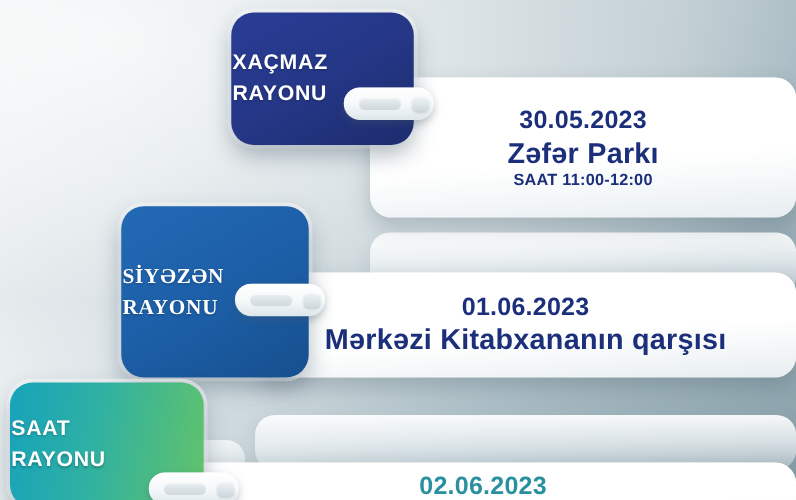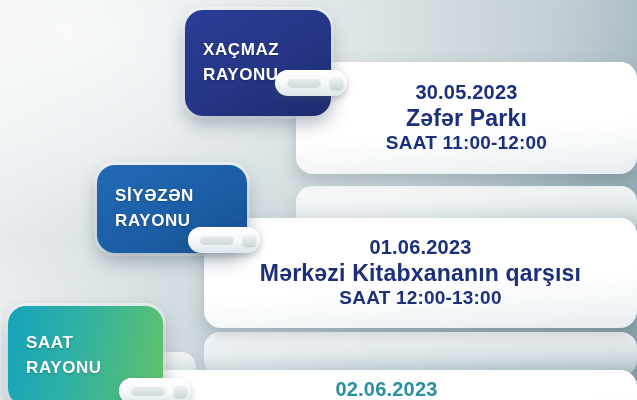--- a/index.html
+++ b/index.html
@@ -26,29 +26,29 @@
 
   
   .card{position:absolute;border-radius:17px;
       background:linear-gradient(176deg,#ffffff 0%,#ffffff 58%,#f4f7f8 78%,#e6edf0 100%);
       box-shadow:0 7px 16px rgba(78,98,110,.30), 0 1px 0 rgba(255,255,255,.9) inset;
       display:flex;flex-direction:column;align-items:center;justify-content:center;
       text-align:center;}
   .card .ln{font-weight:bold;letter-spacing:.2px;line-height:1.18;white-space:nowrap;}
   .card .ln.date{font-size:20px;}
   .card .ln.place{font-size:23px;}
-  .card .ln.time{font-size:19px;}
+  .card .ln.time{font-size:13px;}
   .navy-text{color:#1b2f7a;}
   .teal-text{color:#2a8f9e;}
 
   
   .tag{position:absolute;border-radius:18px;
       box-shadow:0 8px 18px rgba(55,75,95,.38), 0 0 0 3px rgba(255,255,255,.55);
       display:flex;flex-direction:column;justify-content:center;
-      padding-left:18px;box-sizing:border-box;}
+      padding-left:1px;box-sizing:border-box;}
   .tag span{color:#ffffff;font-weight:bold;font-size:17px;letter-spacing:.6px;
       line-height:1.45;text-shadow:0 1px 2px rgba(0,0,0,.25);white-space:nowrap;}
   .tag.navy{background:linear-gradient(150deg,#2a3d96 0%,#243684 55%,#1c2c6e 100%);}
   .tag.blue{background:linear-gradient(150deg,#2269b4 0%,#1c5ea6 55%,#164f8d 100%);}
   .tag.teal{background:linear-gradient(100deg,#16a3bb 0%,#2eb0a4 42%,#62c36a 100%);}
 
   
   .hook{position:absolute;width:72px;height:26px;border-radius:13px;
       background:linear-gradient(180deg,#ffffff 0%,#f6f9fa 50%,#dde6ea 100%);
       box-shadow:0 3px 7px rgba(70,90,105,.35), 0 1px 0 rgba(255,255,255,.95) inset;}
@@ -78,27 +78,26 @@
   </div>
 
   <div class="tag navy" style="left:185px;top:10px;width:146px;height:106px;">
     <span>XAÇMAZ</span>
     <span>RAYONU</span>
   </div>
 
   <div class="hook" style="left:275px;top:70px;"></div>
   <div class="hook-dot" style="left:330px;top:78px;"></div>
 
-  <div class="card" style="left:204px;top:218px;width:433px;height:110px;">
+  <div class="card" style="left:204px;top:218px;width:433px;height:84px;">
     <div class="ln date navy-text">01.06.2023</div>
     <div class="ln place navy-text">Mərkəzi Kitabxananın qarşısı</div>
-    <div class="ln time navy-text">SAAT 12:00-13:00</div>
   </div>
 
-  <div class="tag blue" style="left:97px;top:165px;width:150px;height:88px;">
+  <div class="tag blue" style="left:97px;top:165px;width:150px;height:137px;font-family:Liberation Serif, serif;">
     <span>SİYƏZƏN</span>
     <span>RAYONU</span>
   </div>
 
   <div class="hook" style="left:188px;top:227px;"></div>
   <div class="hook-dot" style="left:243px;top:235px;"></div>
 
   <div class="card" style="left:136px;top:370px;width:501px;height:60px;justify-content:flex-start;padding-top:8px;">
     <div class="ln date teal-text">02.06.2023</div>
   </div>

